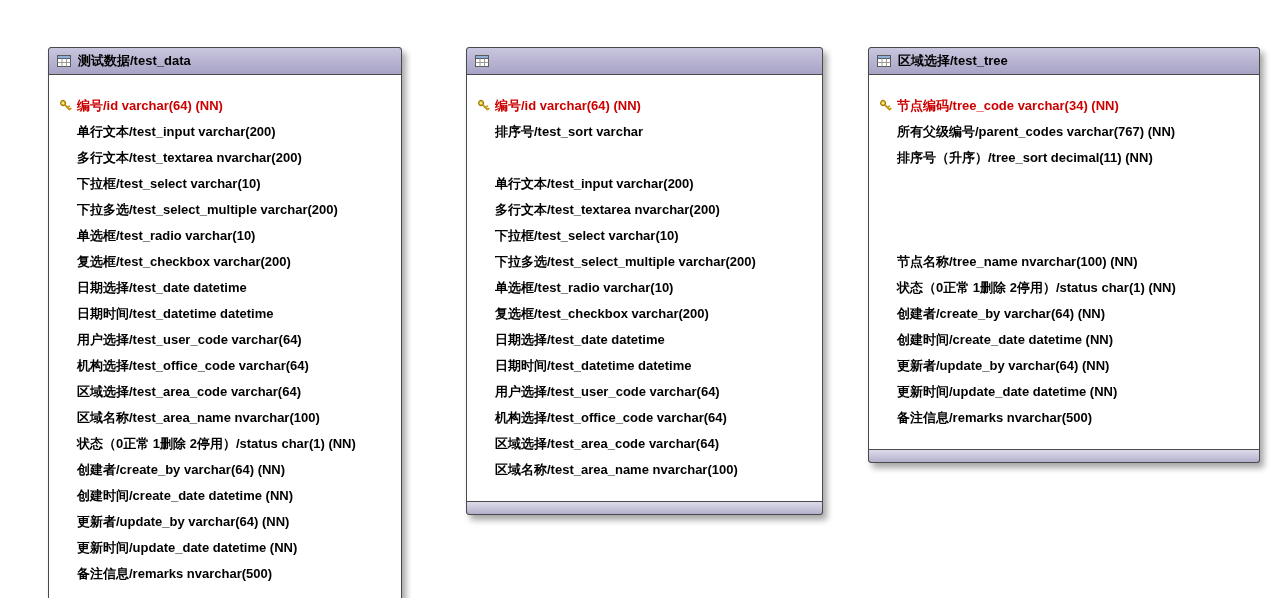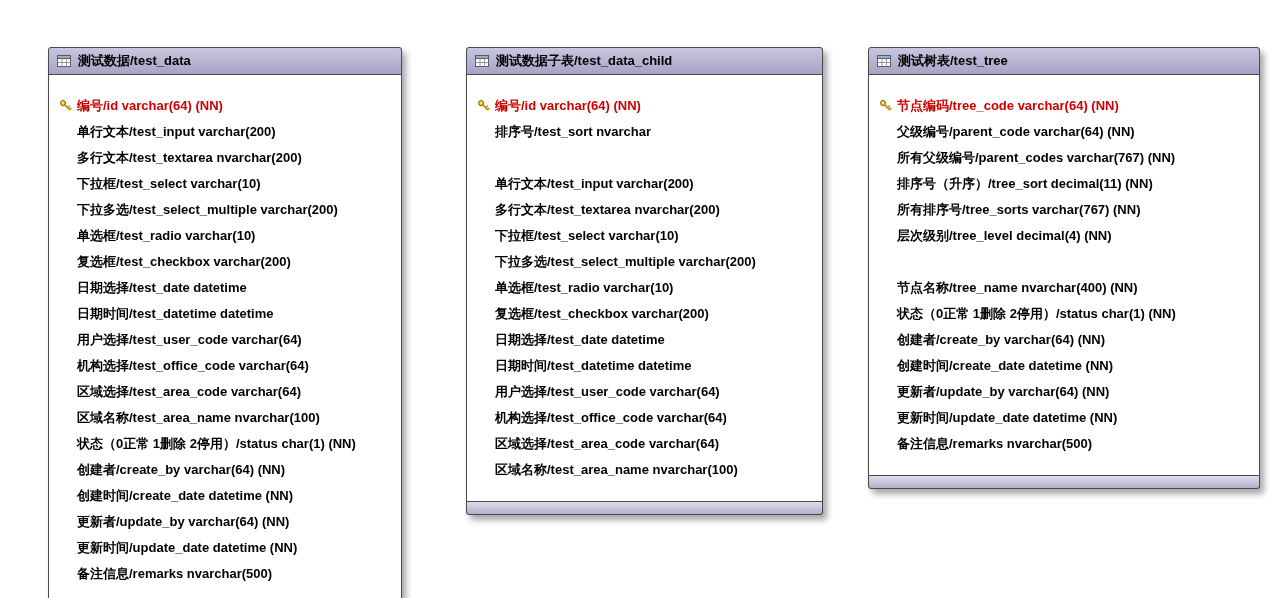--- a/index.html
+++ b/index.html
@@ -187,40 +187,39 @@
     <header class="table-header">
       <span class="tbl-icon">
   <svg width="14" height="12" viewBox="0 0 14 12" aria-hidden="true">
     <rect x="0.5" y="0.5" width="13" height="11" fill="#ffffff" stroke="#5a5a5a"></rect>
     <rect x="0.5" y="0.5" width="13" height="3" fill="#8fb0d9" stroke="#5a5a5a"></rect>
     <line x1="5" y1="3.5" x2="5" y2="11.5" stroke="#9a9a9a"></line>
     <line x1="9.5" y1="3.5" x2="9.5" y2="11.5" stroke="#9a9a9a"></line>
     <line x1="0.5" y1="7.5" x2="13.5" y2="7.5" stroke="#9a9a9a"></line>
   </svg>
 </span>
-      <span class="table-title">测试数据子表/test_data_child</span>
     </header>
     <div class="table-body">
         <div class="field-row pk">
           <span class="icon-cell">
   <svg width="16" height="16" viewBox="0 0 16 16" aria-hidden="true">
     <g transform="rotate(-45 8 8)">
       <circle cx="8" cy="3.8" r="2.4" fill="#f2ca2e" stroke="#9a7b12" stroke-width="1.2"></circle>
       <circle cx="8" cy="3.8" r="0.9" fill="#fdf3c2"></circle>
       <line x1="8" y1="6.2" x2="8" y2="13.6" stroke="#c49a1a" stroke-width="2"></line>
       <line x1="8" y1="10.4" x2="11" y2="10.4" stroke="#c49a1a" stroke-width="1.6"></line>
       <line x1="8" y1="13.2" x2="10.4" y2="13.2" stroke="#c49a1a" stroke-width="1.6"></line>
     </g>
   </svg>
 </span>
           <span class="field-label">编号/id varchar(64) (NN)</span>
         </div>
         <div class="field-row">
           <span class="icon-cell"></span>
-          <span class="field-label">排序号/test_sort nvarchar</span>
+          <span class="field-label">排序号/test_sort varchar</span>
         </div>
         <div class="field-row">
           <span class="icon-cell"></span>
         </div>
         <div class="field-row">
           <span class="icon-cell"></span>
           <span class="field-label">单行文本/test_input varchar(200)</span>
         </div>
         <div class="field-row">
           <span class="icon-cell"></span>
@@ -274,63 +273,57 @@
     <header class="table-header">
       <span class="tbl-icon">
   <svg width="14" height="12" viewBox="0 0 14 12" aria-hidden="true">
     <rect x="0.5" y="0.5" width="13" height="11" fill="#ffffff" stroke="#5a5a5a"></rect>
     <rect x="0.5" y="0.5" width="13" height="3" fill="#8fb0d9" stroke="#5a5a5a"></rect>
     <line x1="5" y1="3.5" x2="5" y2="11.5" stroke="#9a9a9a"></line>
     <line x1="9.5" y1="3.5" x2="9.5" y2="11.5" stroke="#9a9a9a"></line>
     <line x1="0.5" y1="7.5" x2="13.5" y2="7.5" stroke="#9a9a9a"></line>
   </svg>
 </span>
-      <span class="table-title">测试树表/test_tree</span>
+      <span class="table-title">区域选择/test_tree</span>
     </header>
     <div class="table-body">
         <div class="field-row pk">
           <span class="icon-cell">
   <svg width="16" height="16" viewBox="0 0 16 16" aria-hidden="true">
     <g transform="rotate(-45 8 8)">
       <circle cx="8" cy="3.8" r="2.4" fill="#f2ca2e" stroke="#9a7b12" stroke-width="1.2"></circle>
       <circle cx="8" cy="3.8" r="0.9" fill="#fdf3c2"></circle>
       <line x1="8" y1="6.2" x2="8" y2="13.6" stroke="#c49a1a" stroke-width="2"></line>
       <line x1="8" y1="10.4" x2="11" y2="10.4" stroke="#c49a1a" stroke-width="1.6"></line>
       <line x1="8" y1="13.2" x2="10.4" y2="13.2" stroke="#c49a1a" stroke-width="1.6"></line>
     </g>
   </svg>
 </span>
-          <span class="field-label">节点编码/tree_code varchar(64) (NN)</span>
-        </div>
-        <div class="field-row">
-          <span class="icon-cell"></span>
-          <span class="field-label">父级编号/parent_code varchar(64) (NN)</span>
+          <span class="field-label">节点编码/tree_code varchar(34) (NN)</span>
         </div>
         <div class="field-row">
           <span class="icon-cell"></span>
           <span class="field-label">所有父级编号/parent_codes varchar(767) (NN)</span>
         </div>
         <div class="field-row">
           <span class="icon-cell"></span>
           <span class="field-label">排序号（升序）/tree_sort decimal(11) (NN)</span>
         </div>
         <div class="field-row">
           <span class="icon-cell"></span>
-          <span class="field-label">所有排序号/tree_sorts varchar(767) (NN)</span>
-        </div>
-        <div class="field-row">
-          <span class="icon-cell"></span>
-          <span class="field-label">层次级别/tree_level decimal(4) (NN)</span>
-        </div>
-        <div class="field-row">
-          <span class="icon-cell"></span>
-        </div>
-        <div class="field-row">
-          <span class="icon-cell"></span>
-          <span class="field-label">节点名称/tree_name nvarchar(400) (NN)</span>
+        </div>
+        <div class="field-row">
+          <span class="icon-cell"></span>
+        </div>
+        <div class="field-row">
+          <span class="icon-cell"></span>
+        </div>
+        <div class="field-row">
+          <span class="icon-cell"></span>
+          <span class="field-label">节点名称/tree_name nvarchar(100) (NN)</span>
         </div>
         <div class="field-row">
           <span class="icon-cell"></span>
           <span class="field-label">状态（0正常 1删除 2停用）/status char(1) (NN)</span>
         </div>
         <div class="field-row">
           <span class="icon-cell"></span>
           <span class="field-label">创建者/create_by varchar(64) (NN)</span>
         </div>
         <div class="field-row">

